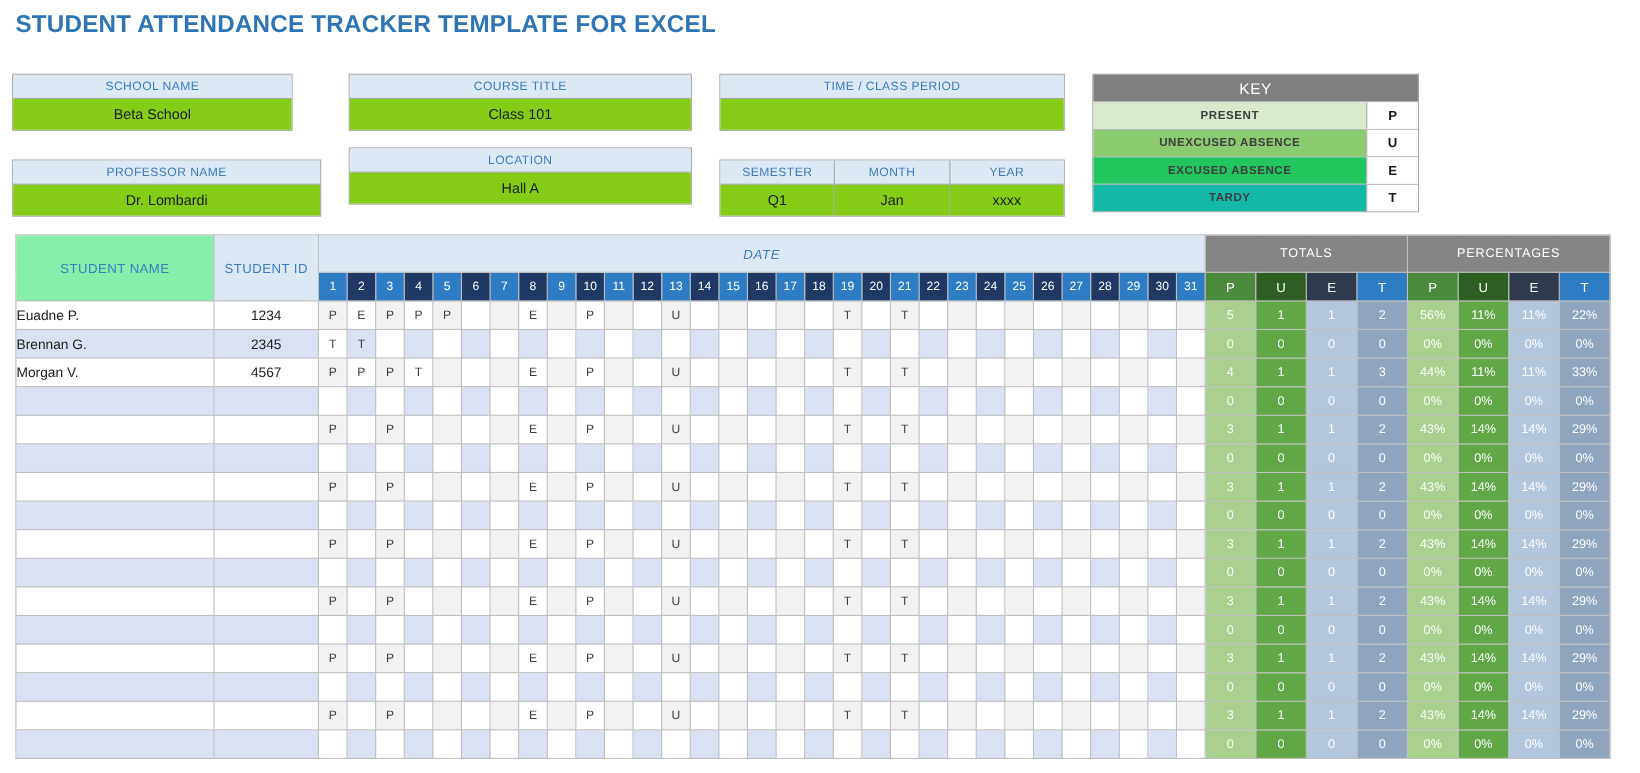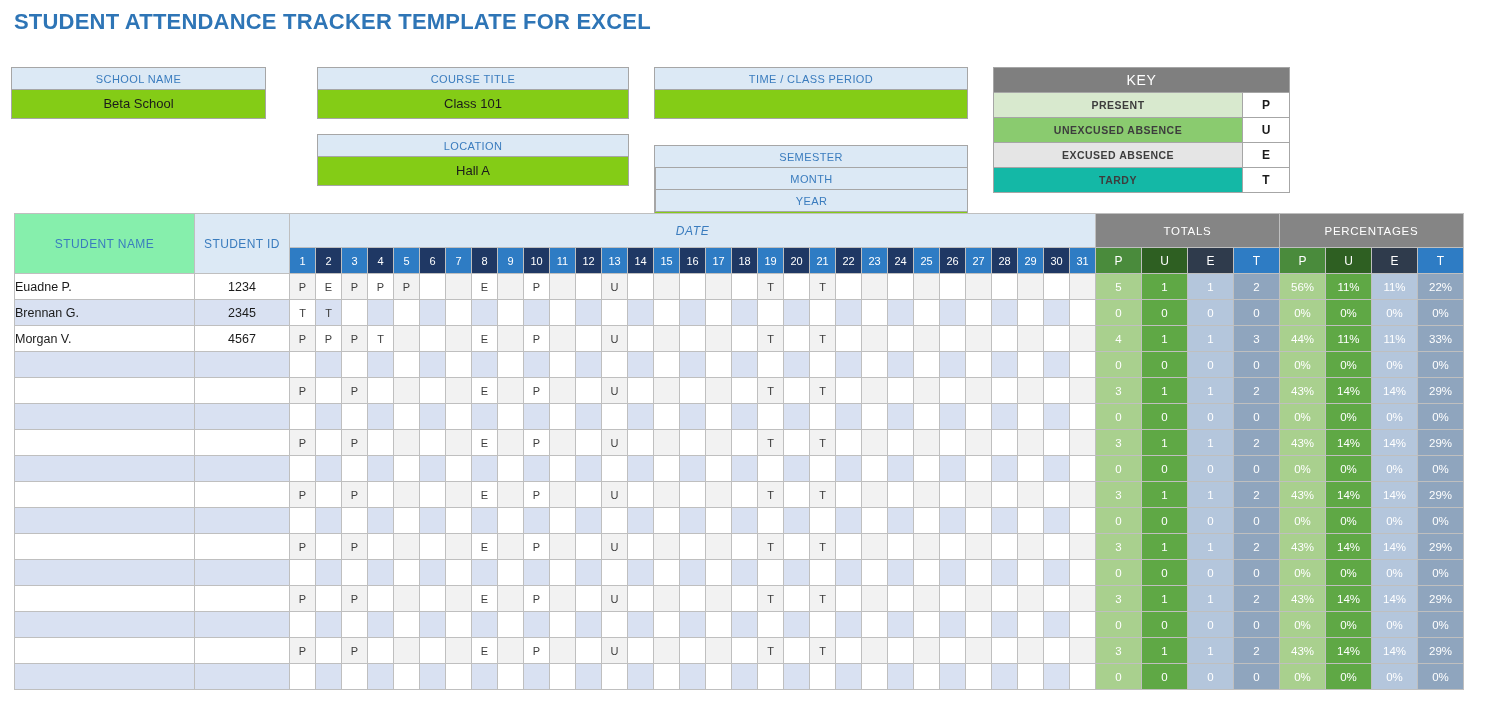--- a/index.html
+++ b/index.html
@@ -23,21 +23,21 @@
   .info-box { position: absolute; border: 1px solid #A6A6A6; }
   .info-hdr {
     background: #DCE9F5; color: #3A7CBE;
     font-size: 11px; letter-spacing: .4px; text-align: center;
     height: 22px; line-height: 22px; border-bottom: 1px solid #A6A6A6;
   }
   .info-val {
     background: #84cc16; color: #1b1b1b; font-size: 13px;
     height: 28px; line-height: 28px; text-align: center;
   }
-  .tri { display: flex; flex-direction: column; }
+  .tri { display: flex; }
   .tri > div { flex: 1 1 0; }
   .tri > div + div { border-left: 1px solid #A6A6A6; }
   .tri .info-hdr { border-bottom: 1px solid #A6A6A6; }
 
   
   #key { position: absolute; left: 993px; top: 67px; width: 297px; border: 1px solid #A6A6A6; }
   #key-title {
     background: #7F7F7F; color: #ffffff; text-align: center;
     font-size: 14px; letter-spacing: .6px; height: 24px; line-height: 24px;
   }
@@ -113,20 +113,24 @@
   <div class="info-box" style="left:317px; top:67px; width:312px;">
     <div class="info-hdr">COURSE TITLE</div>
     <div class="info-val">Class 101</div>
   </div>
 
   <div class="info-box" style="left:654px; top:67px; width:314px;">
     <div class="info-hdr">TIME / CLASS PERIOD</div>
     <div class="info-val"></div>
   </div>
 
+  <div class="info-box" style="left:11px; top:145px; width:281px;">
+    <div class="info-hdr">PROFESSOR NAME</div>
+    <div class="info-val">Dr. Lombardi</div>
+  </div>
 
   <div class="info-box" style="left:317px; top:134px; width:312px;">
     <div class="info-hdr">LOCATION</div>
     <div class="info-val">Hall A</div>
   </div>
 
   <div class="info-box" style="left:654px; top:145px; width:314px;">
     <div class="tri">
       <div class="info-hdr">SEMESTER</div>
       <div class="info-hdr">MONTH</div>
@@ -144,21 +148,21 @@
     <div id="key-rows">
         <div class="key-row">
           <div class="key-label" style="background: rgb(216, 233, 206);">PRESENT</div>
           <div class="key-code">P</div>
         </div>
         <div class="key-row">
           <div class="key-label" style="background: rgb(138, 203, 111);">UNEXCUSED ABSENCE</div>
           <div class="key-code">U</div>
         </div>
         <div class="key-row">
-          <div class="key-label" style="background: #e5e5e5;">EXCUSED ABSENCE</div>
+          <div class="key-label" style="background: #22c55e;">EXCUSED ABSENCE</div>
           <div class="key-code">E</div>
         </div>
         <div class="key-row">
           <div class="key-label" style="background: #14b8a6;">TARDY</div>
           <div class="key-code">T</div>
         </div>
       </div>
   </div>
 
   <table id="grid">

